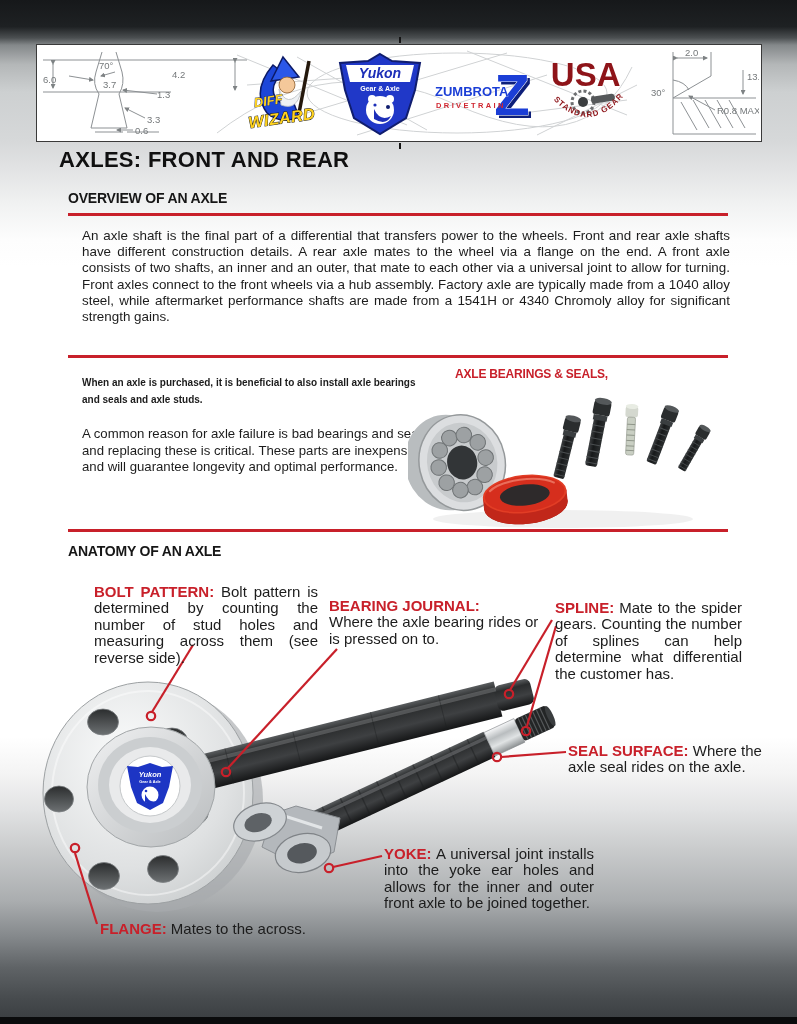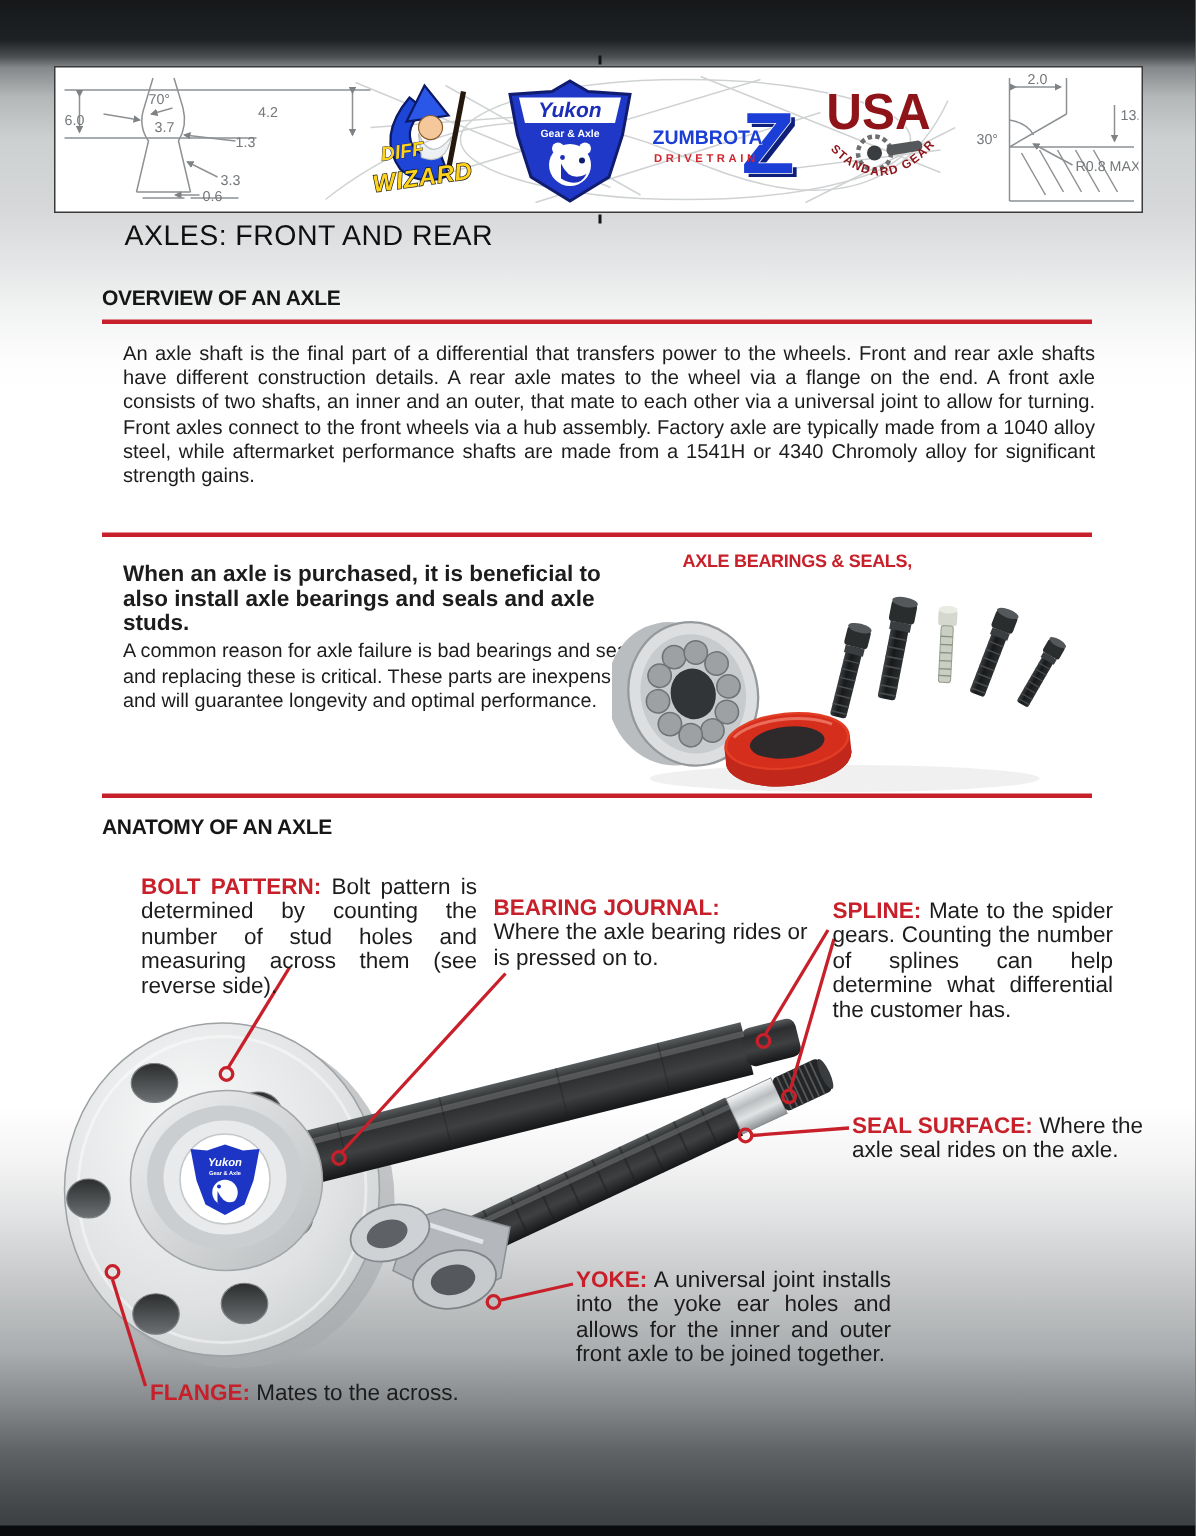--- a/index.html
+++ b/index.html
@@ -16,27 +16,27 @@
   .abs{position:absolute;}
   .bottom-bar{left:0;bottom:0;width:797px;height:7px;background:#0a0b0c;}
 
   
   .banner{left:36px;top:44px;width:724px;height:96px;background:#fff;border:1px solid #3a3a3a;}
   .banner svg{position:absolute;}
   .tick{position:absolute;width:2px;height:6px;background:#151515;left:50%;}
   .tick.t{top:-8px;} .tick.b{bottom:-8px;}
 
   
-  .page-title{left:59px;top:147px;font-size:19px;font-weight:400;color:#101010;letter-spacing:.3px;margin-left:24px;}
+  .page-title{left:59px;top:147px;font-size:22px;font-weight:700;color:#101010;letter-spacing:.3px;}
   .sec-head{font-size:14px;font-weight:700;color:#161616;letter-spacing:-.2px;}
   .rule{height:3px;background:#c8202a;}
 
   
   .body-copy{font-size:13.4px;line-height:16.2px;color:#1c1c1c;text-align:justify;}
-  .b-para1{font-size:15px;line-height:16.6px;font-weight:700;color:#1c1c1c;}
+  .b-para1{font-size:10px;line-height:16.6px;font-weight:700;color:#1c1c1c;}
   .b-para2{font-size:13.2px;line-height:16.6px;color:#1c1c1c;}
   .red-label{color:#c8202a;font-weight:700;font-size:12px;line-height:20px;letter-spacing:-.2px;}
 
   
   .co{font-size:15px;line-height:16.4px;color:#1c1c1c;z-index:3;}
   .co .term{color:#c8202a;font-weight:700;}
   .just{text-align:justify;}
   .block-term{display:block;}
 
   svg{display:block;}

